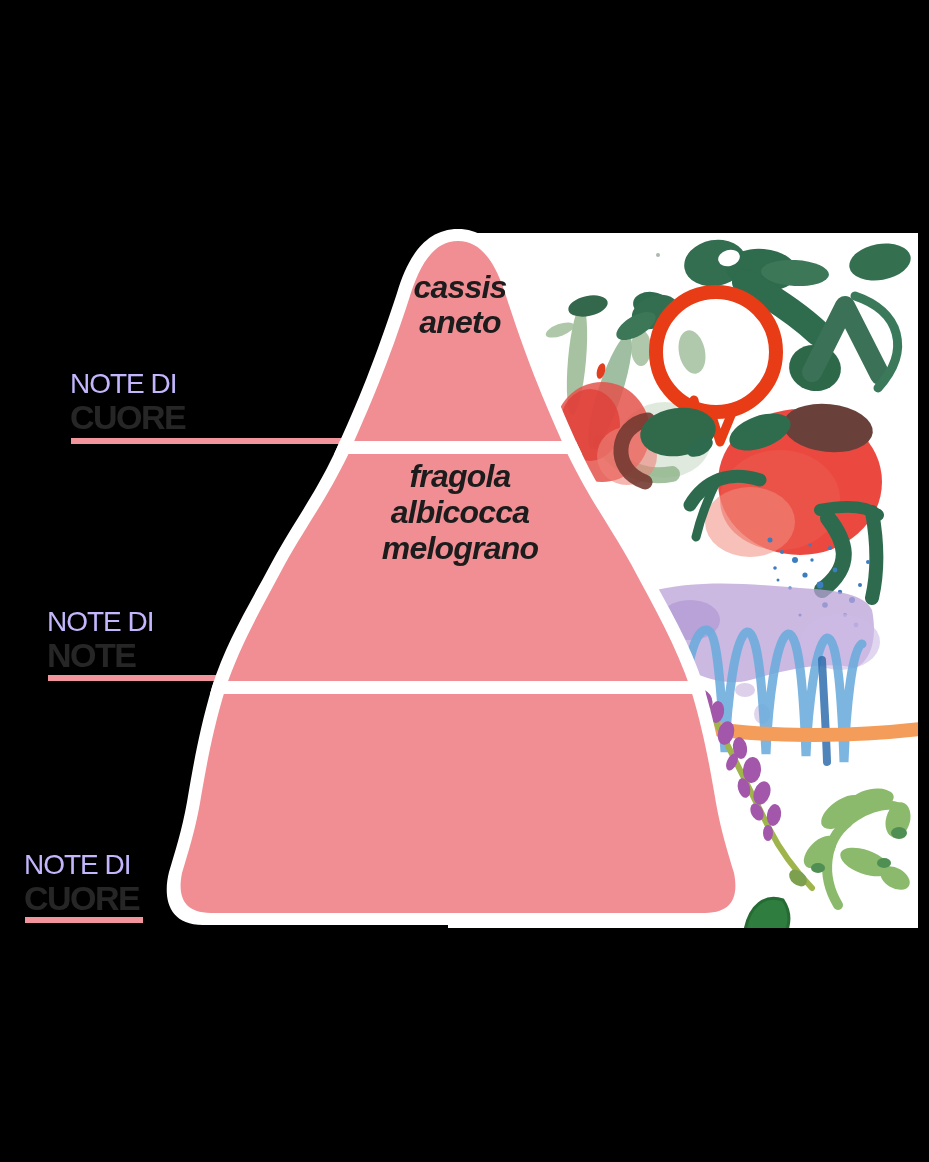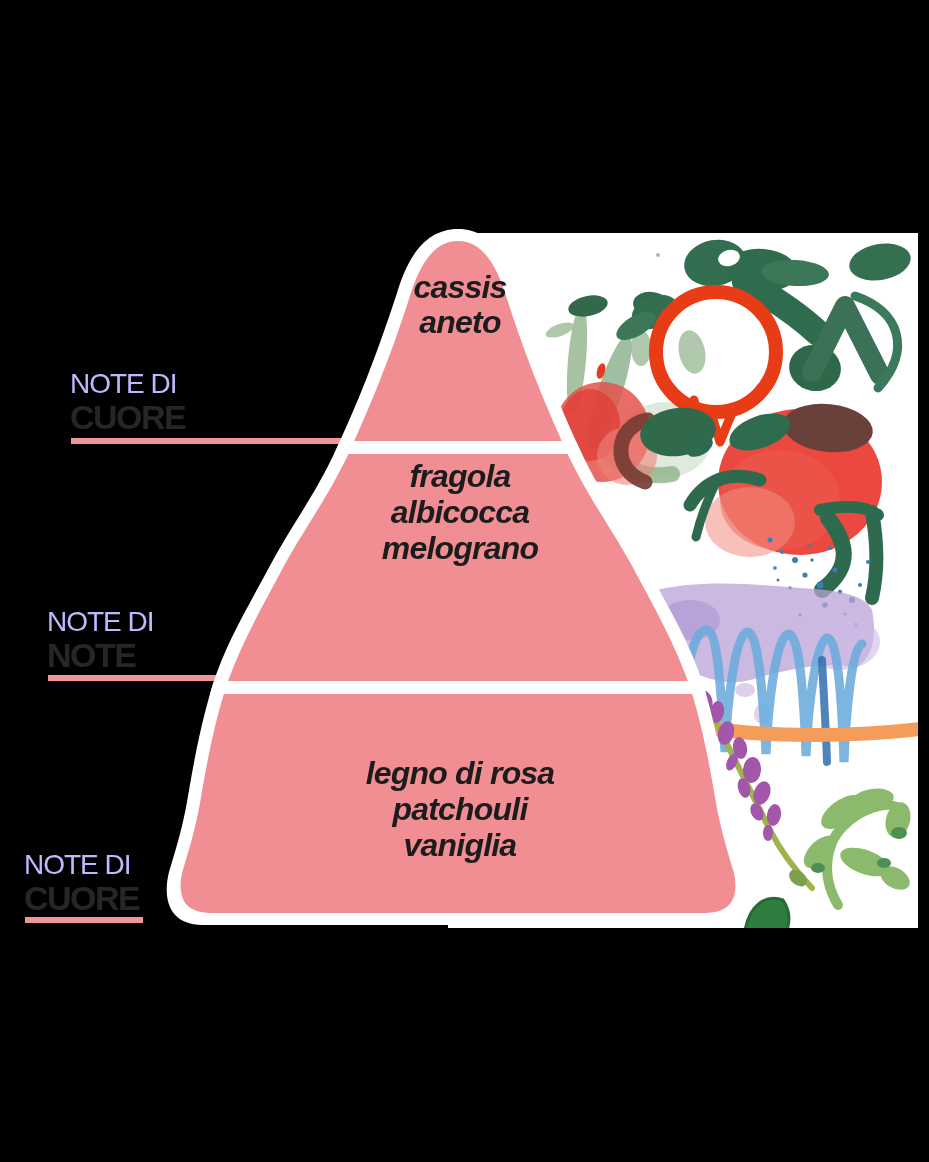--- a/index.html
+++ b/index.html
@@ -218,19 +218,14 @@
     <span class="note-line">cassis</span>
     <span class="note-line">aneto</span>
   </div>
 
   <div class="abs notes notes-cuore">
     <span class="note-line">fragola</span>
     <span class="note-line">albicocca</span>
     <span class="note-line">melograno</span>
   </div>
 
-  <div class="abs notes notes-fondo">
-    <span class="note-line">legno di rosa</span>
-    <span class="note-line">patchouli</span>
-    <span class="note-line">vaniglia</span>
-  </div>
 
 </div>
 
 </body></html>

